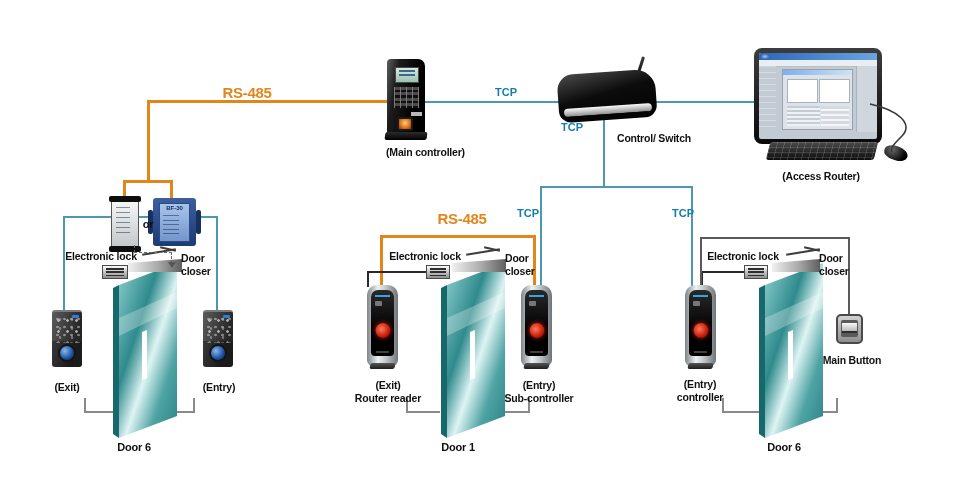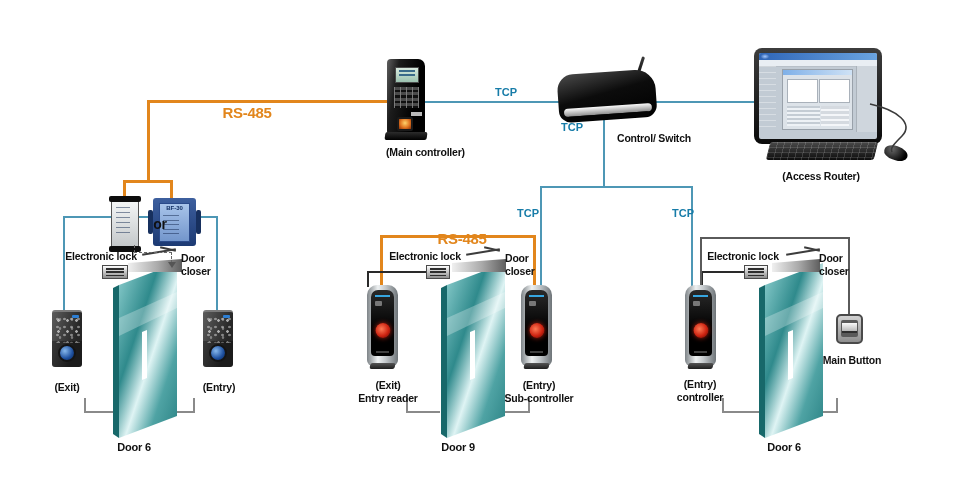--- a/index.html
+++ b/index.html
@@ -13,21 +13,21 @@
   .lf{position:absolute;background:#8a8a8a;z-index:1;}   
   .ldv{position:absolute;border-left:1px dashed #666;z-index:3;}
   .ldh{position:absolute;border-top:1px dashed #666;z-index:3;}
   .arrow-down{position:absolute;width:0;height:0;border-left:4px solid transparent;
       border-right:4px solid transparent;border-top:6px solid #555;z-index:3;}
   
   .lbl{position:absolute;font-weight:bold;color:#101010;font-size:10.5px;line-height:12.5px;
        letter-spacing:-0.2px;text-align:center;z-index:4;}
   .lbl .sub{display:block;}
   .lbl-left{text-align:left;}
-  .rs{position:absolute;font-weight:bold;color:#E2861C;font-size:15px;text-align:center;z-index:4;letter-spacing:-0.3px;margin-top:20px;}
+  .rs{position:absolute;font-weight:bold;color:#E2861C;font-size:15px;text-align:center;z-index:4;letter-spacing:-0.3px;}
   .tcp{position:absolute;font-weight:bold;color:#177CA8;font-size:11px;text-align:center;z-index:4;}
   
   .mc{position:absolute;left:387px;top:59px;width:38px;height:76px;z-index:2;
       background:linear-gradient(100deg,#5f5f5f,#1c1c1c 25%,#000 70%);border-radius:4px 7px 4px 4px;}
   .mc::after{content:"";position:absolute;left:-2px;bottom:-5px;width:42px;height:8px;
       background:linear-gradient(#2c2c2c,#000);border-radius:2px;transform:skewX(-8deg);}
   .mc .scr{position:absolute;left:8px;top:8px;width:22px;height:14px;
       background:linear-gradient(#d8eadf,#9cc2b0);border:1px solid #4a4a4a;}
   .mc .scr i{display:block;margin:2px 3px 0;height:2px;background:#3a6a8a;}
   .mc .keys{position:absolute;left:7px;top:28px;width:25px;height:21px;
@@ -351,43 +351,43 @@
         <div class="key"></div>
       </div>
   </div>
 
   <div class="rs" style="left:207px;top:84px;width:80px">RS-485</div>
   <div class="rs" style="left:422px;top:210px;width:80px">RS-485</div>
   <div class="tcp" style="left:486px;top:86px;width:40px">TCP</div>
   <div class="tcp" style="left:552px;top:121px;width:40px">TCP</div>
   <div class="tcp" style="left:508px;top:207px;width:40px">TCP</div>
   <div class="tcp" style="left:663px;top:207px;width:40px">TCP</div>
-  <div class="lbl" style="left:148px;top:218px;width:24px;font-size:14px">or</div>
+  <div class="lbl" style="left:136px;top:218px;width:24px;font-size:11px">or</div>
 
   <div class="lbl" style="left:363px;top:146px;width:125px">(Main controller)</div>
   <div class="lbl" style="left:604px;top:132px;width:100px">Control/ Switch</div>
   <div class="lbl" style="left:771px;top:170px;width:100px">(Access Router)</div>
 
   <div class="lbl" style="left:51px;top:250px;width:100px">Electronic lock</div>
   <div class="lbl lbl-left" style="left:181px;top:252px;width:32px">Door closer</div>
   <div class="lbl" style="left:27px;top:381px;width:80px">(Exit)</div>
   <div class="lbl" style="left:179px;top:381px;width:80px">(Entry)</div>
   <div class="lbl" style="left:84px;top:441px;width:100px;font-size:11px">Door 6</div>
 
   <div class="lbl" style="left:375px;top:250px;width:100px">Electronic lock</div>
   <div class="lbl lbl-left" style="left:505px;top:252px;width:32px">Door closer</div>
   <div class="lbl" style="left:338px;top:379px;width:100px">
     <span class="sub">(Exit)</span>
-    <span class="sub">Entry reader</span>
+    <span class="sub">Router reader</span>
   </div>
   <div class="lbl" style="left:489px;top:379px;width:100px">
     <span class="sub">(Entry)</span>
     <span class="sub">Sub-controller</span>
   </div>
-  <div class="lbl" style="left:408px;top:441px;width:100px;font-size:11px">Door 9</div>
+  <div class="lbl" style="left:408px;top:441px;width:100px;font-size:11px">Door 1</div>
 
   <div class="lbl" style="left:693px;top:250px;width:100px">Electronic lock</div>
   <div class="lbl lbl-left" style="left:819px;top:252px;width:32px">Door closer</div>
   <div class="lbl" style="left:650px;top:378px;width:100px">
     <span class="sub">(Entry)</span>
     <span class="sub">controller</span>
   </div>
   <div class="lbl" style="left:802px;top:354px;width:100px">Main Button</div>
   <div class="lbl" style="left:734px;top:441px;width:100px;font-size:11px">Door 6</div>
 

